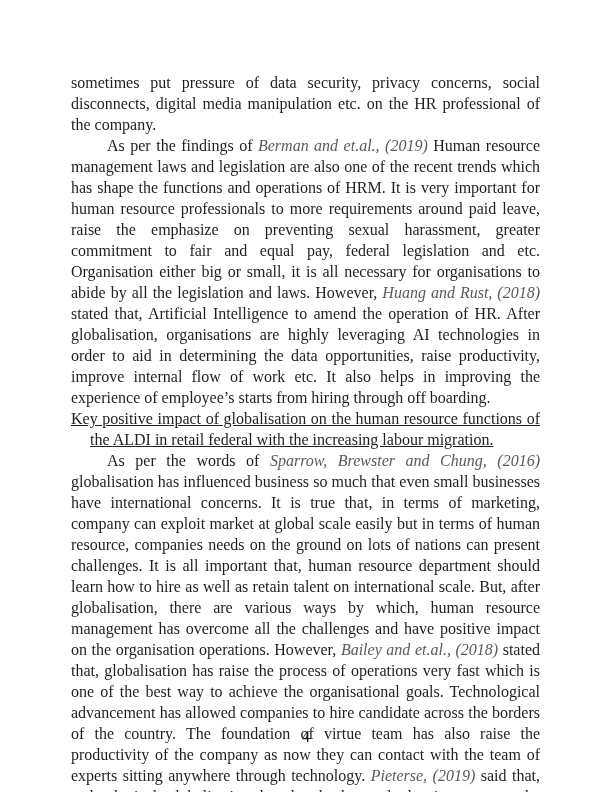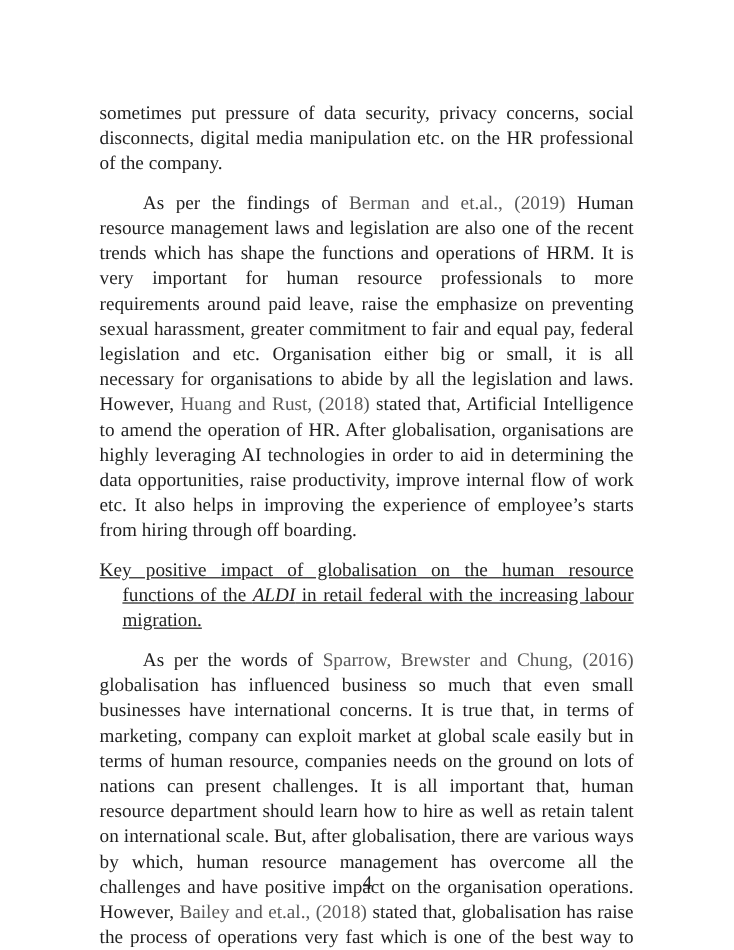--- a/index.html
+++ b/index.html
@@ -24,36 +24,36 @@
     overflow: hidden;
   }
   .doc-body {
     position: absolute;
     left: 71px;
     top: 72px;
     width: 469px;
     text-align: justify;
   }
   .doc-body p {
-    margin: 12px;
+    margin: 0;
     padding: 0;
   }
   p.paragraph.indent {
     text-indent: 36px;
   }
   p.heading {
     text-decoration: underline;
     padding-left: 19px;
     text-indent: -19px;
   }
   .cite {
     color: var(--cite-color);
+    font-style: italic;
   }
   .italic {
-    font-style: italic;
   }
   .page-number {
     position: absolute;
     left: 0;
     right: 0;
     top: 726px;
     text-align: center;
   }
 </style>
 </head>

